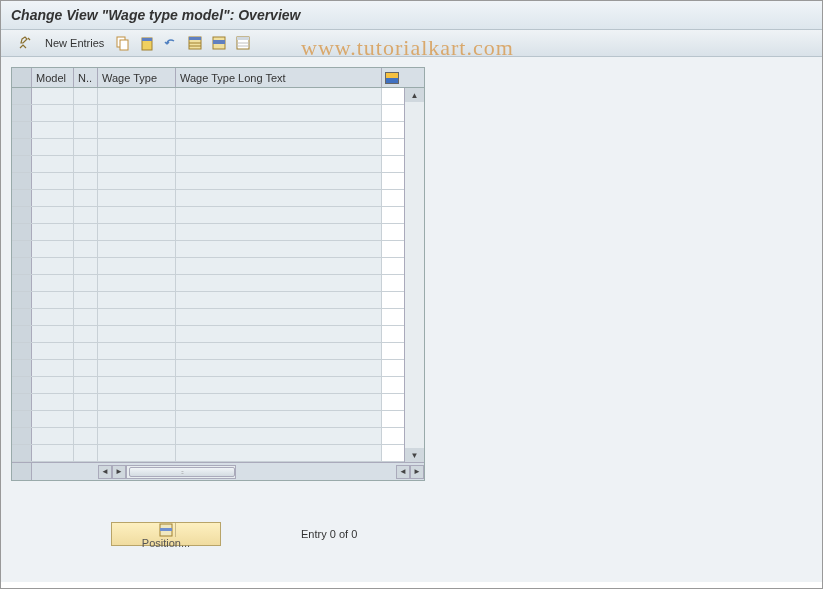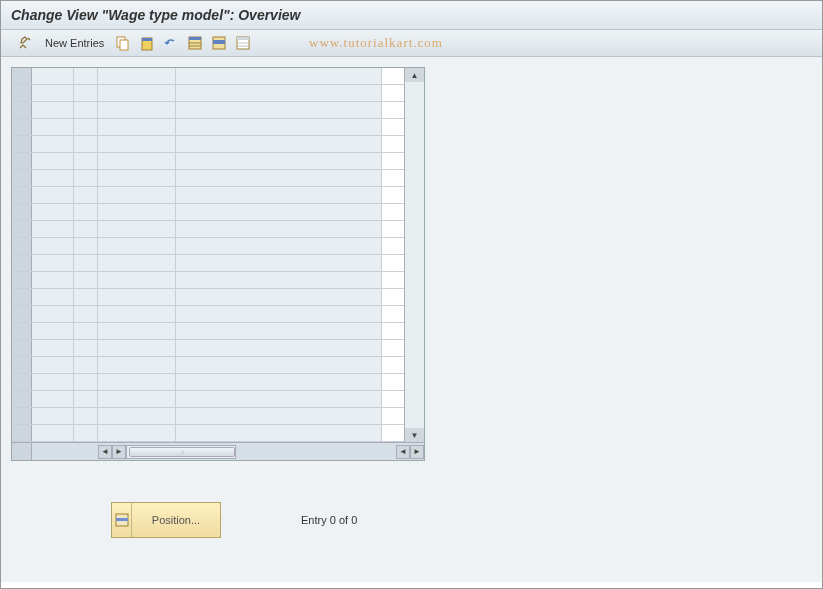--- a/index.html
+++ b/index.html
@@ -45,23 +45,23 @@
       cursor: pointer;
     }
     .toolbar-btn {
       font-size: 11px;
       color: #333;
       cursor: pointer;
       padding: 2px 4px;
     }
     .watermark {
       position: absolute;
-      left: 308px;
+      left: 300px;
       top: 5px;
-      font-size: 13px;
+      font-size: 22px;
       color: #d9a86c;
       font-family: Georgia, serif;
       font-weight: normal;
       letter-spacing: 1px;
     }
     .main-area {
       background: #eef2f5;
       padding: 10px;
       height: calc(100% - 62px);
     }
@@ -212,22 +212,23 @@
       align-items: center;
       gap: 80px;
       padding-left: 100px;
     }
     .position-btn {
       display: flex;
       align-items: center;
       background: linear-gradient(to bottom, #fdf0c0, #f0dca0);
       border: 1px solid #b8a468;
       width: 110px;
-      height: 36px;
-      cursor: pointer;
+      height: 24px;
+      cursor: pointer;
+      flex-direction: column;
     }
     .position-icon-box {
       width: 20px;
       height: 100%;
       border-right: 1px solid #c8b888;
       display: flex;
       align-items: center;
       justify-content: center;
     }
     .position-label {
@@ -294,20 +295,30 @@
       <rect x="2" y="2" width="12" height="3" fill="#d0d8e0"></rect>
       <line x1="2" y1="8" x2="14" y2="8" stroke="#c0c0c0"></line>
       <line x1="2" y1="11" x2="14" y2="11" stroke="#c0c0c0"></line>
     </svg>
   </span>
   <span class="watermark">www.tutorialkart.com</span>
 </div>
 
 <div class="main-area">
   <div class="table-container">
+    <div class="table-header-row">
+      <div class="th-sel"></div>
+      <div class="th th-model">Model</div>
+      <div class="th th-n">N..</div>
+      <div class="th th-wage">Wage Type</div>
+      <div class="th th-long">Wage Type Long Text</div>
+      <div class="th-config">
+        <div class="config-icon"></div>
+      </div>
+    </div>
     <div class="table-body">
       <div class="rows-area" id="rows-area">
           <div class="data-row">
             <div class="row-sel"></div>
             <div class="cell c-model"></div>
             <div class="cell c-n"></div>
             <div class="cell c-wage"></div>
             <div class="cell c-long"></div>
           </div>
           <div class="data-row">

